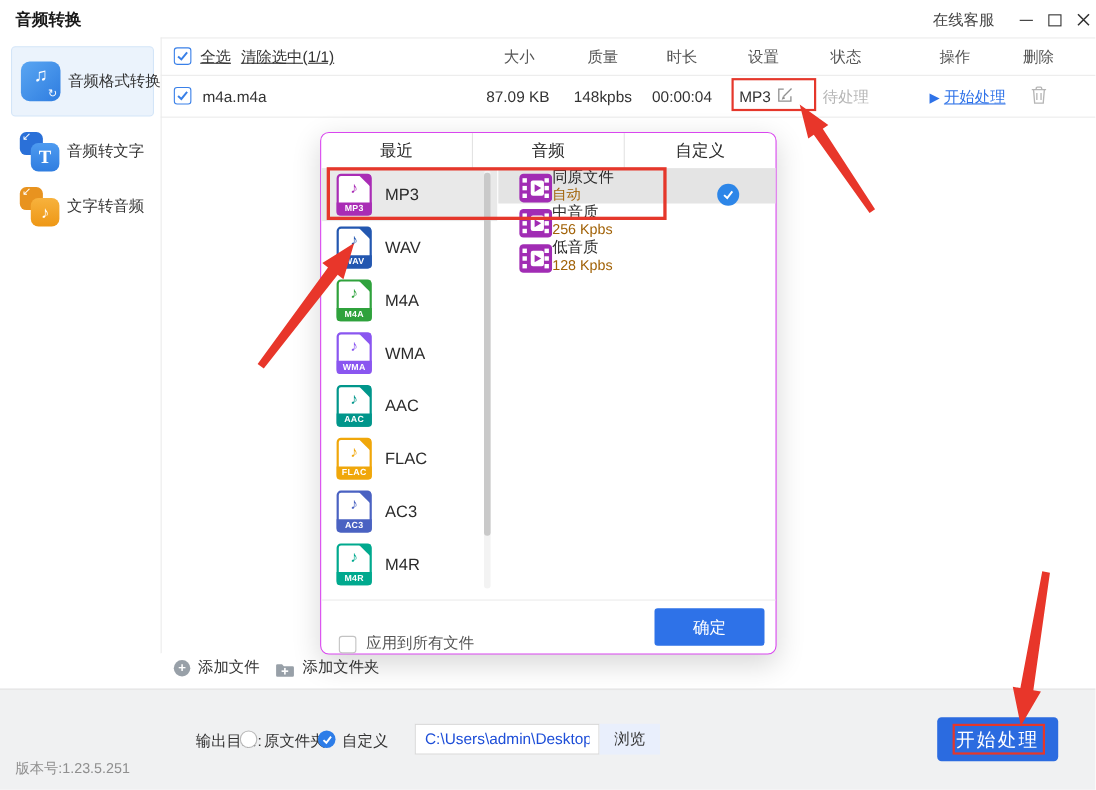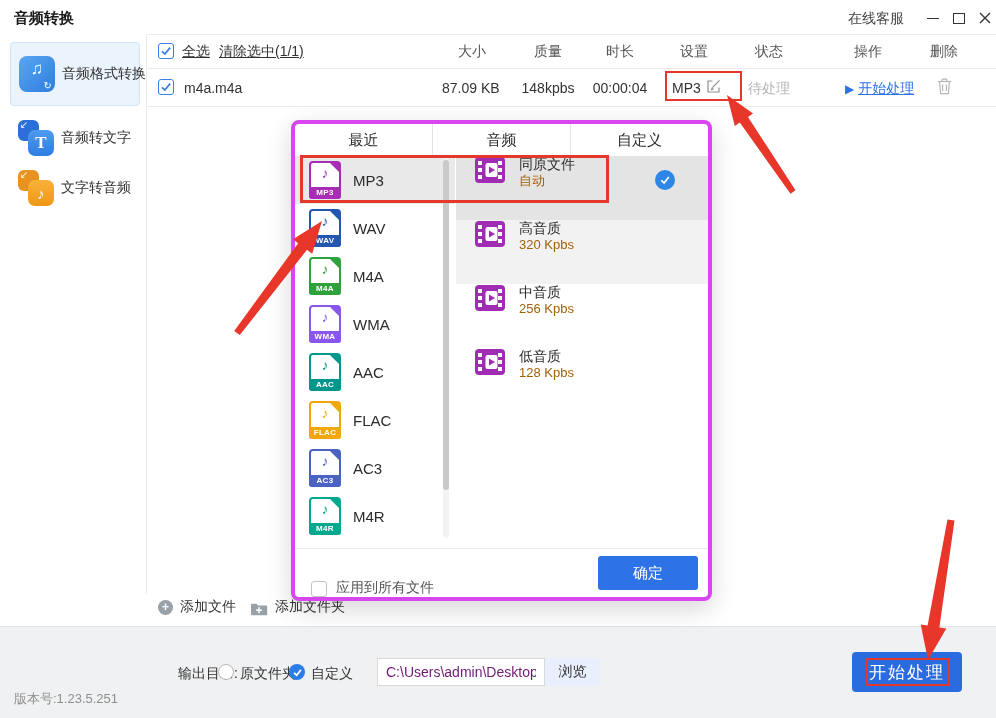--- a/index.html
+++ b/index.html
@@ -24,52 +24,52 @@
   .sic-front{position:absolute;right:0;bottom:0;width:26px;height:26px;border-radius:7px;display:flex;align-items:center;justify-content:center;color:#fff}
   
   .hline{height:1px;background:#ececec}
   .hcell{top:43px;color:#555;text-align:center}
   .underlined{text-decoration:underline;cursor:pointer;color:#333}
   .cb{width:16px;height:16px;border:1.5px solid #3a80e8;border-radius:3px;background:#fff;display:inline-flex;align-items:center;justify-content:center;box-sizing:border-box;cursor:pointer}
   .cb.un{border-color:#c3c3c3}
   .gray{color:#b5b5b5}
   .link{color:#2e72e8;text-decoration:underline;cursor:pointer}
   
-  .popup{left:291px;top:120px;width:413px;height:473px;background:#fff;border:4px solid #d946ef;border-radius:8px;box-shadow:0 8px 26px rgba(0,0,0,.16);z-index:10}
+  .popup{left:291px;top:120px;width:413px;height:473px;background:#fff;border:1px solid #d946ef;border-radius:8px;box-shadow:0 8px 26px rgba(0,0,0,.16);z-index:10}
   .tabs{position:absolute;left:0;top:0;right:0;height:32px;display:flex;border-bottom:1px solid #e7e7e7}
   .tab{flex:1;display:flex;align-items:center;justify-content:center;font-size:15px;color:#2b2b2b;cursor:pointer}
   .tab + .tab{border-left:1px solid #e3e3e3}
   .fmt-list{position:absolute;left:0;top:32px;width:160px;height:384px}
   .fmt-row{height:48px;display:flex;align-items:center;gap:12px;padding-left:14px;box-sizing:border-box;cursor:pointer}
   .fmt-row.sel{background:#e9e9e9}
   .fmt-row .lbl{font-size:15px;color:#2b2b2b}
   .ficon{width:32px;height:38px;border:2px solid var(--fc);border-radius:4px;background:#fff;position:relative;flex:none;box-sizing:border-box}
   .ficon .fold{position:absolute;top:-1px;right:-1px;width:0;height:0;border-top:11px solid var(--fc);border-left:11px solid transparent}
   .ficon .note{position:absolute;left:0;right:0;top:2px;text-align:center;color:var(--fc);font-size:14px}
   .ficon .band{position:absolute;left:-2px;right:-2px;bottom:-2px;height:12px;background:var(--fc);color:#fff;font-size:8px;font-weight:bold;text-align:center;line-height:12px;border-radius:0 0 3px 3px;letter-spacing:.3px}
   .pscroll{position:absolute;left:148px;top:34px;width:6px;height:380px;background:#f3f3f3;border-radius:3px}
   .pscroll .thumb{position:absolute;left:0;top:2px;width:6px;height:330px;background:#c9c9c9;border-radius:3px;cursor:pointer}
   .q-list{position:absolute;left:161px;top:32px;right:0;}
-  .q-row{height:64px;display:flex;align-items:flex-start;gap:14px;padding-left:19px;box-sizing:border-box;cursor:pointer;position:relative}
+  .q-row{height:32px;display:flex;align-items:flex-end;padding-left:19px;box-sizing:border-box;cursor:pointer;position:relative}
   .q-row.sel{background:#e4e4e4}
   .q-row.hov{background:#f2f2f2}
   .q-title{font-size:14px;color:#2b2b2b;line-height:17px}
   .q-sub{font-size:13px;color:#a16207;line-height:16px}
   .chk-circle{position:absolute;right:33px;top:14px;width:20px;height:20px;border-radius:50%;background:#2d86e8;display:flex;align-items:center;justify-content:center}
   .p-footer{position:absolute;left:0;right:0;bottom:0;height:48px;border-top:1px solid #ebebeb;display:flex;align-items:flex-end}
   .btn{height:34px;border-radius:3px;display:flex;align-items:center;justify-content:center;font-size:15px;cursor:pointer;box-sizing:border-box}
   .btn.ghost{width:99px;background:#fff;border:1px solid #dcdcdc;color:#555;position:absolute;left:197px;top:7px}
   .btn.primary{width:100px;background:#2e72e8;color:#fff;position:absolute;left:303px;top:7px}
   
   .addbar{left:146px;top:594px;width:850px;height:32px;background:#fff}
   .plus-circle{width:15px;height:15px;border-radius:50%;background:#98a0a8;color:#fff;display:inline-flex;align-items:center;justify-content:center;font-size:12px;font-weight:bold}
   .bottom{left:0;top:626px;width:996px;height:92px;background:#f0f1f2;border-top:1px solid #e3e3e3}
   .radio{width:16px;height:16px;border-radius:50%;border:1px solid #b9b9b9;background:#fff;box-sizing:border-box;display:inline-flex;cursor:pointer}
   .radio.checked{background:#2d7de8;border:none;align-items:center;justify-content:center}
-  .path-input{left:377px;top:658px;width:168px;height:28px;border:1px solid #d9d9d9;background:#fff;box-sizing:border-box;padding:0 8px;font-size:14px;color:#701a75;font-family:inherit;outline:none}
+  .path-input{left:377px;top:658px;width:168px;height:28px;border:1px solid #d9d9d9;background:#fff;box-sizing:border-box;padding:0 8px;font-size:14px;color:#1d4ed8;font-family:inherit;outline:none}
   .browse{left:545px;top:658px;width:55px;height:28px;background:#e9effc;display:flex;align-items:center;justify-content:center;color:#333;cursor:pointer}
   .start-btn{left:852px;top:652px;width:110px;height:40px;background:#2b6be0;border-radius:4px;color:#fff;font-size:17px;letter-spacing:2px;display:flex;align-items:center;justify-content:center;cursor:pointer}
   .version{left:14px;top:690px;font-size:13px;color:#8f8f8f}
   
   .redbox{border:3px solid #e5372b;box-sizing:border-box;z-index:50;pointer-events:none}
   .arrows{left:0;top:0;z-index:60;pointer-events:none}
 </style>
 </head>
 <body>
 
@@ -258,37 +258,20 @@
       <span>
           <div class="q-title">同原文件</div>
           <div class="q-sub">自动</div>
         </span>
       <span class="chk-circle">
           <svg width="12" height="12" viewBox="0 0 16 16">
             <polyline points="3,8.5 6.8,12 13,4" fill="none" stroke="#fff" stroke-width="2.4"></polyline>
           </svg>
         </span>
     </div>
-    <div class="q-row hov">
-      <svg width="30" height="28" viewBox="0 0 30 28">
-          <rect x="0" y="1" width="30" height="26" rx="4" fill="var(--qc)"></rect>
-          <rect x="3" y="5" width="4" height="4" fill="#fff"></rect>
-          <rect x="3" y="12" width="4" height="4" fill="#fff"></rect>
-          <rect x="3" y="19" width="4" height="4" fill="#fff"></rect>
-          <rect x="23" y="5" width="4" height="4" fill="#fff"></rect>
-          <rect x="23" y="12" width="4" height="4" fill="#fff"></rect>
-          <rect x="23" y="19" width="4" height="4" fill="#fff"></rect>
-          <rect x="10.5" y="7" width="12" height="14" rx="2" fill="#fff"></rect>
-          <polygon points="14,10.5 14,17.5 20,14" fill="var(--qc)"></polygon>
-        </svg>
-      <span>
-          <div class="q-title">高音质</div>
-          <div class="q-sub">320 Kpbs</div>
-        </span>
-    </div>
     <div class="q-row">
       <svg width="30" height="28" viewBox="0 0 30 28">
           <rect x="0" y="1" width="30" height="26" rx="4" fill="var(--qc)"></rect>
           <rect x="3" y="5" width="4" height="4" fill="#fff"></rect>
           <rect x="3" y="12" width="4" height="4" fill="#fff"></rect>
           <rect x="3" y="19" width="4" height="4" fill="#fff"></rect>
           <rect x="23" y="5" width="4" height="4" fill="#fff"></rect>
           <rect x="23" y="12" width="4" height="4" fill="#fff"></rect>
           <rect x="23" y="19" width="4" height="4" fill="#fff"></rect>
           <rect x="10.5" y="7" width="12" height="14" rx="2" fill="#fff"></rect>

